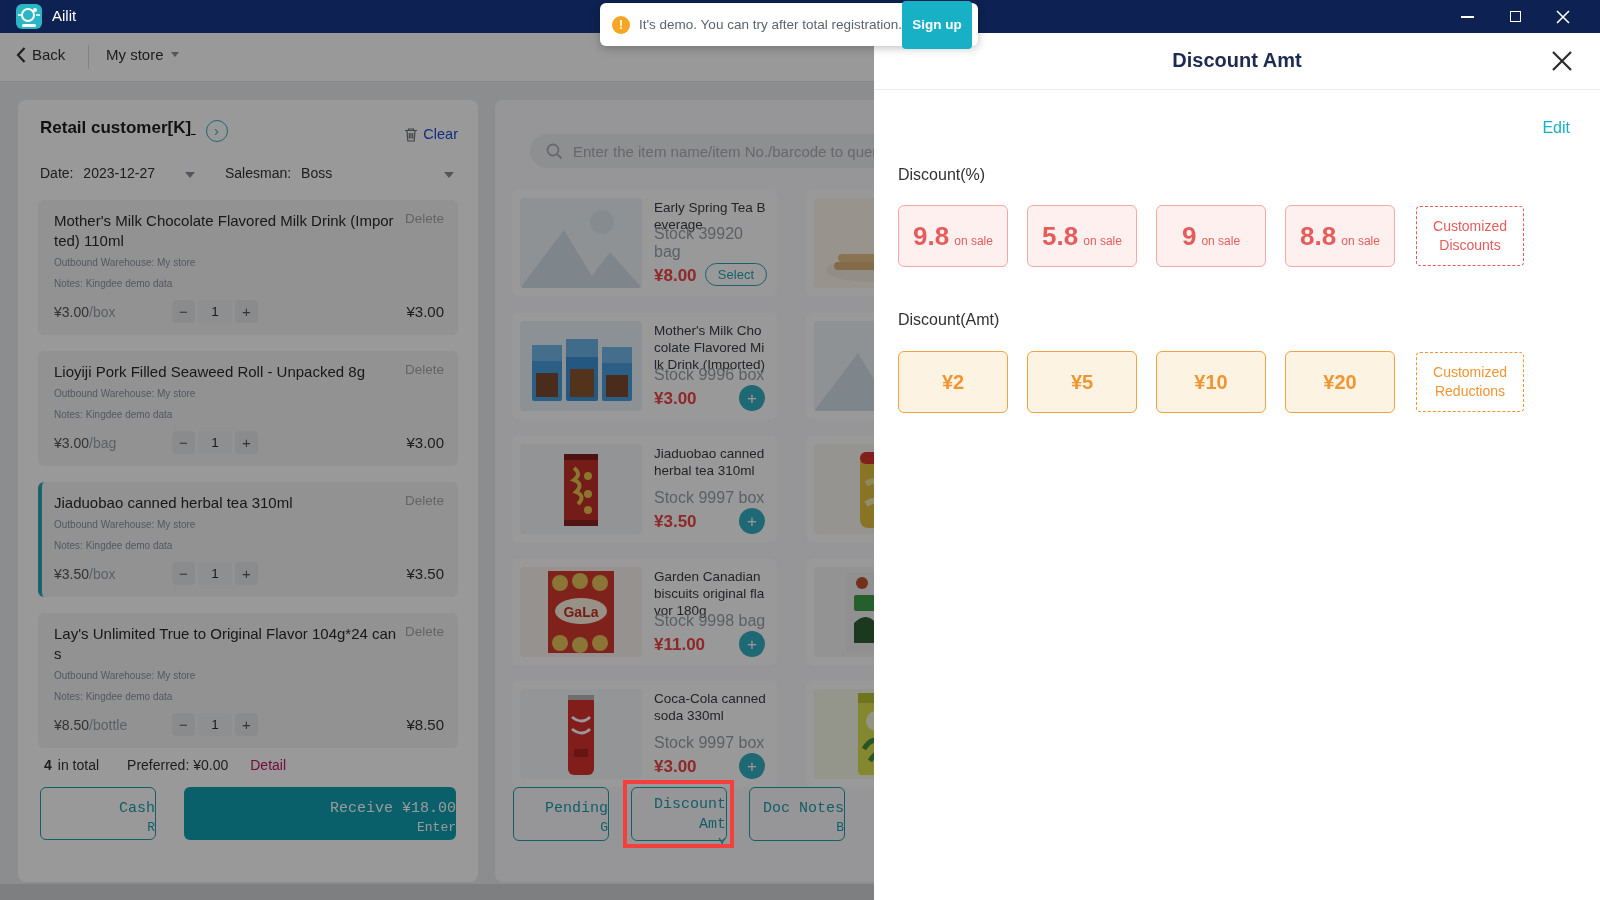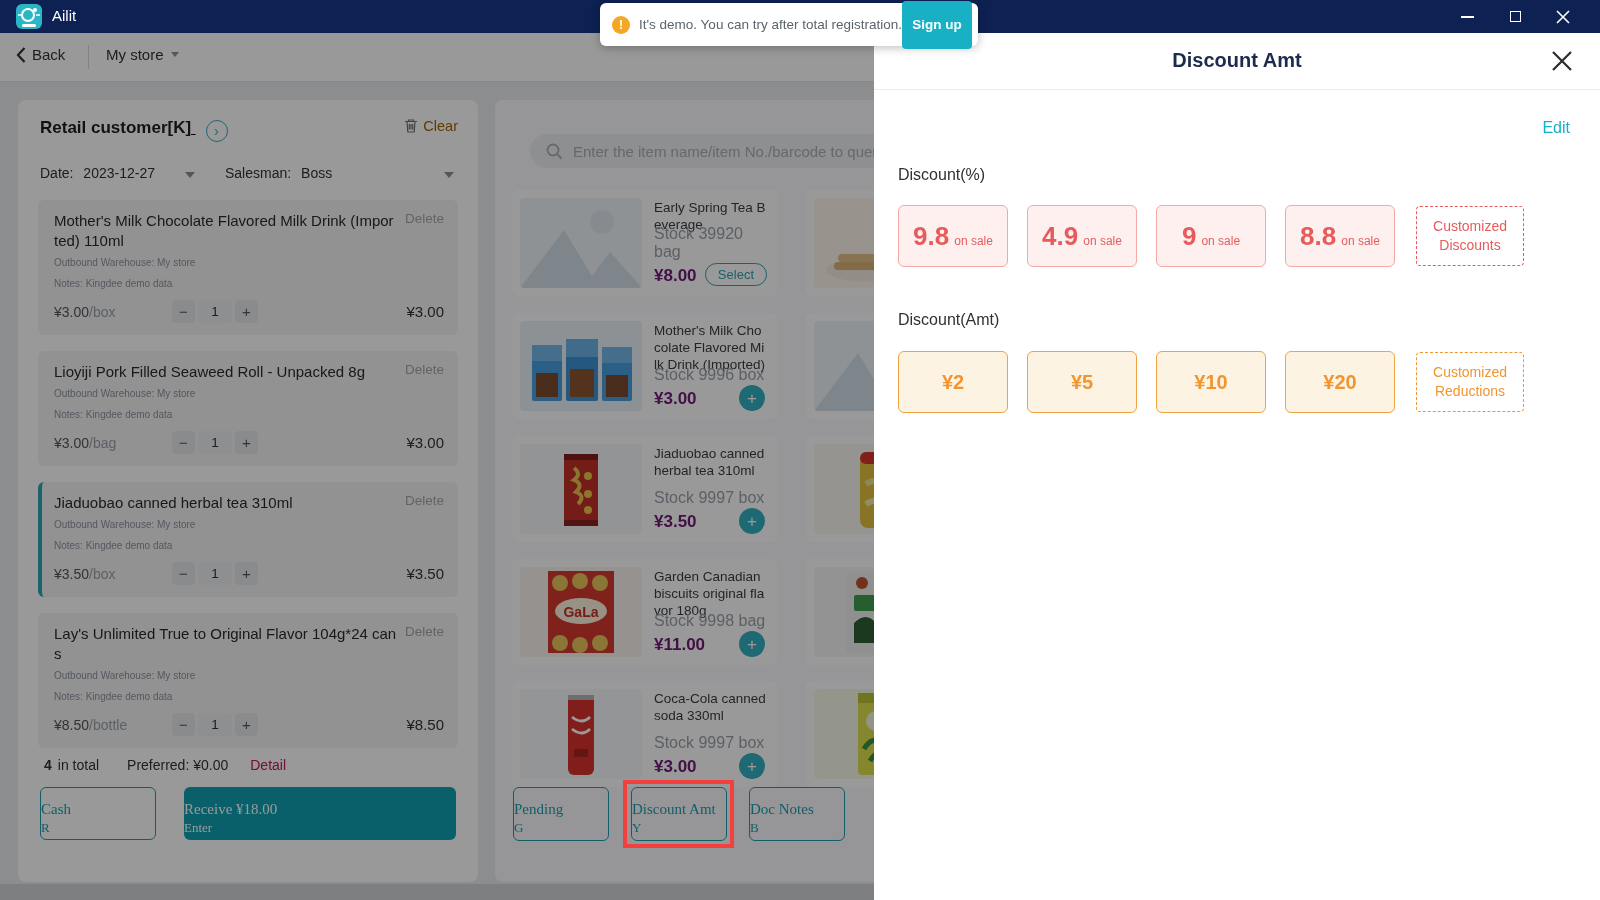--- a/index.html
+++ b/index.html
@@ -38,21 +38,21 @@
   .caret { display:inline-block; width:0; height:0; border-left:5px solid transparent;
     border-right:5px solid transparent; border-top:6px solid #8a8f96; margin-left:7px; }
   .caret.sm { border-left-width:4px; border-right-width:4px; border-top-width:5px; }
 
   
   .cart { position:absolute; left:18px; top:100px; width:460px; height:782px; background:#fff; border-radius:8px; }
   .cart-head { position:absolute; left:22px; right:20px; top:18px; height:28px;text-decoration:underline; }
   .cust { font-size:17px; font-weight:bold; color:#1f1f1f; display:inline-block; }
   .cust-arrow { display:inline-block; width:22px; height:22px; border:1.5px solid #2fb0c0; border-radius:50%;
     color:#2fb0c0; text-align:center; line-height:19px; font-size:15px; vertical-align:-3px; margin-left:10px; }
-  .clear { position:absolute; right:0; top:0; display:flex; align-items:flex-start; color:#a16207; font-size:14.5px; }
+  .clear { position:absolute; right:0; top:8px; display:flex; align-items:flex-end; color:#1d4ed8; font-size:14.5px; }
   .clear svg { margin-right:5px; }
   .meta-row { position:absolute; left:22px; right:20px; top:65px; height:20px; font-size:14px; color:#333; }
   .meta-row .sales { position:absolute; left:185px; }
   .meta-row .caret-a { position:absolute; left:138px; top:7px; }
   .meta-row .caret-b { position:absolute; right:4px; top:7px; }
   .items { position:absolute; left:20px; right:20px; top:100px; }
   .cart-item { position:relative; background:#f3f4f6; border-radius:6px; padding:11px 14px 12px 16px; margin-bottom:16px; }
   .cart-item.selected { border-left:4px solid #2aa7b5; padding-left:12px; }
   .ci-head { display:flex; }
   .ci-name { flex:1; font-size:15px; line-height:20px; color:#2b2b2b; word-break:break-all; }
@@ -66,21 +66,21 @@
     font-size:15px; line-height:21px; font-family:inherit; }
   .st-qty { width:34px; height:23px; background:#eceef1; text-align:center; font-size:13.5px;
     line-height:23px; color:#333; margin:0 3px; border-radius:3px; }
   .ci-amt { margin-left:auto; font-size:15px; color:#333; }
   .summary { position:absolute; left:26px; right:20px; top:657px; font-size:14px; color:#333;
     display:flex; align-items:baseline; }
   .sum-count { font-weight:bold; margin-right:6px; }
   .sum-pref { margin-left:28px; }
   .sum-detail { margin-left:22px; color:#be185d; }
   .cart-btns { position:absolute; left:22px; right:22px; top:687px; height:53px; display:flex; }
-  .btn-2line { border-radius:6px; text-align:left; padding-top:7px; font-family:Liberation Serif, serif; }
+  .btn-2line { border-radius:6px; text-align:right; padding-top:7px; font-family:Liberation Mono, monospace; }
   .btn-2line .l1 { font-size:15px; line-height:20px; display:block; }
   .btn-2line .l2 { font-size:13px; line-height:17px; display:block; }
   .cash-btn { width:116px; background:transparent; border:1.5px solid #1f9eae; color:#1f9eae; }
   .receive-btn { flex:1; margin-left:28px; background:#0fa0b2; border:none; color:#fff; }
 
   
   .catalog { position:absolute; left:495px; top:100px; width:860px; height:782px; background:#fafbfd; border-radius:8px; }
   .search { position:absolute; left:35px; top:34px; width:800px; height:34px; background:#eceef1;
     border-radius:17px; display:flex; align-items:center; padding-left:16px; }
   .search input { flex:1; border:none; background:transparent; outline:none; font-size:15px; color:#333;
@@ -88,21 +88,21 @@
   .search input::placeholder { color:#a8adb5; }
   .prod { position:absolute; width:265px; height:106px; background:#fff; border-radius:6px; }
   .col1 { left:17px; } .col2 { left:311px; }
   .row1 { top:90px; } .row2 { top:213px; } .row3 { top:336px; } .row4 { top:459px; } .row5 { top:581px; }
   .prod-img { position:absolute; left:8px; top:8px; width:122px; height:90px; border-radius:4px;
     background:#f2f5f8; overflow:hidden; }
   .prod-img svg { display:block; width:100%; height:100%; }
   .prod-info { position:absolute; left:142px; top:9px; right:10px; bottom:8px; }
   .prod-name { font-size:13.5px; line-height:17px; max-height:51px; overflow:hidden; color:#3a3d42; word-break:break-all; }
   .prod-stock { position:absolute; left:0; bottom:27px; font-size:16px; color:#9aa1a9; }
-  .prod-price { position:absolute; left:0; bottom:2px; font-size:17px; font-weight:bold; color:#701a75; }
+  .prod-price { position:absolute; left:0; bottom:2px; font-size:17px; font-weight:bold; color:#ef4444; }
   .prod-add { position:absolute; right:2px; bottom:0; width:26px; height:26px; border-radius:50%;
     background:#33b0c0; color:#fff; font-size:17px; line-height:25px; text-align:center; border:none; font-family:inherit; }
   .select-pill { position:absolute; right:0; bottom:2px; background:transparent; border:1.5px solid #2aa3b2;
     color:#2aa3b2; border-radius:13px; font-size:13px; padding:3px 12px; font-family:inherit; }
   .cat-btns { position:absolute; left:18px; top:687px; height:54px; display:flex; }
   .cat-btn { width:96px; margin-right:22px; background:transparent; border:1.5px solid #1f9eae; color:#1f9eae; }
   .redbox { position:absolute; left:623px; top:780px; width:111px; height:68px; border:4px solid #f4403d; z-index:45; }
 
   
   .mask { position:absolute; left:0; top:33px; width:874px; height:867px; background:rgba(0,0,0,.40); z-index:40; }
@@ -485,21 +485,21 @@
     </div>
     <div class="edit-link">Edit</div>
 
     <div class="sec-label lab-pct">Discount(%)</div>
     <div class="opt-row row-pct">
       <button class="opt pink o0">
         <span class="num">9.8</span>
           <span class="suf">on sale</span>
       </button>
       <button class="opt pink o1">
-        <span class="num">4.9</span>
+        <span class="num">5.8</span>
           <span class="suf">on sale</span>
       </button>
       <button class="opt pink o2">
         <span class="num">9</span>
           <span class="suf">on sale</span>
       </button>
       <button class="opt pink o3">
         <span class="num">8.8</span>
           <span class="suf">on sale</span>
       </button>

